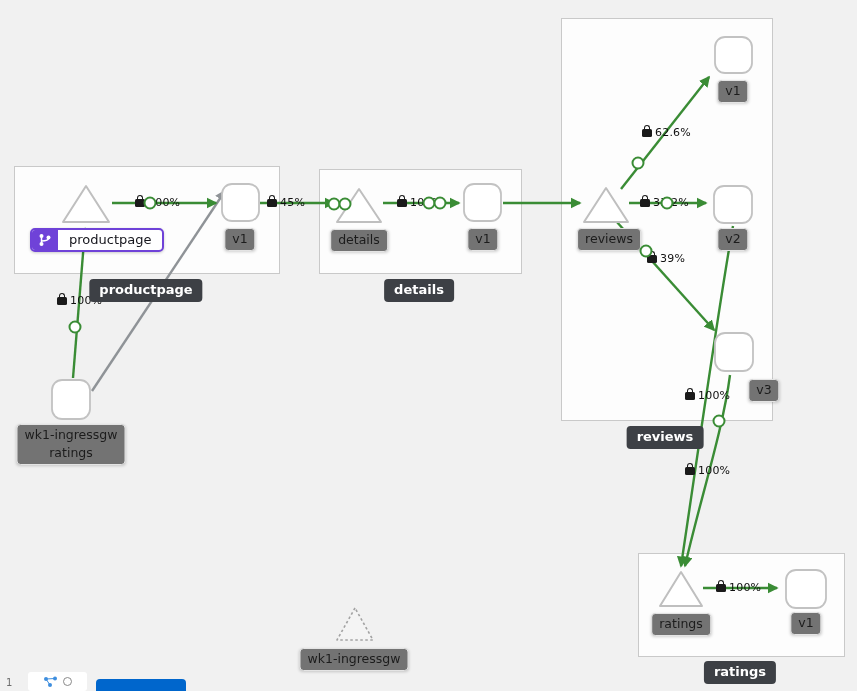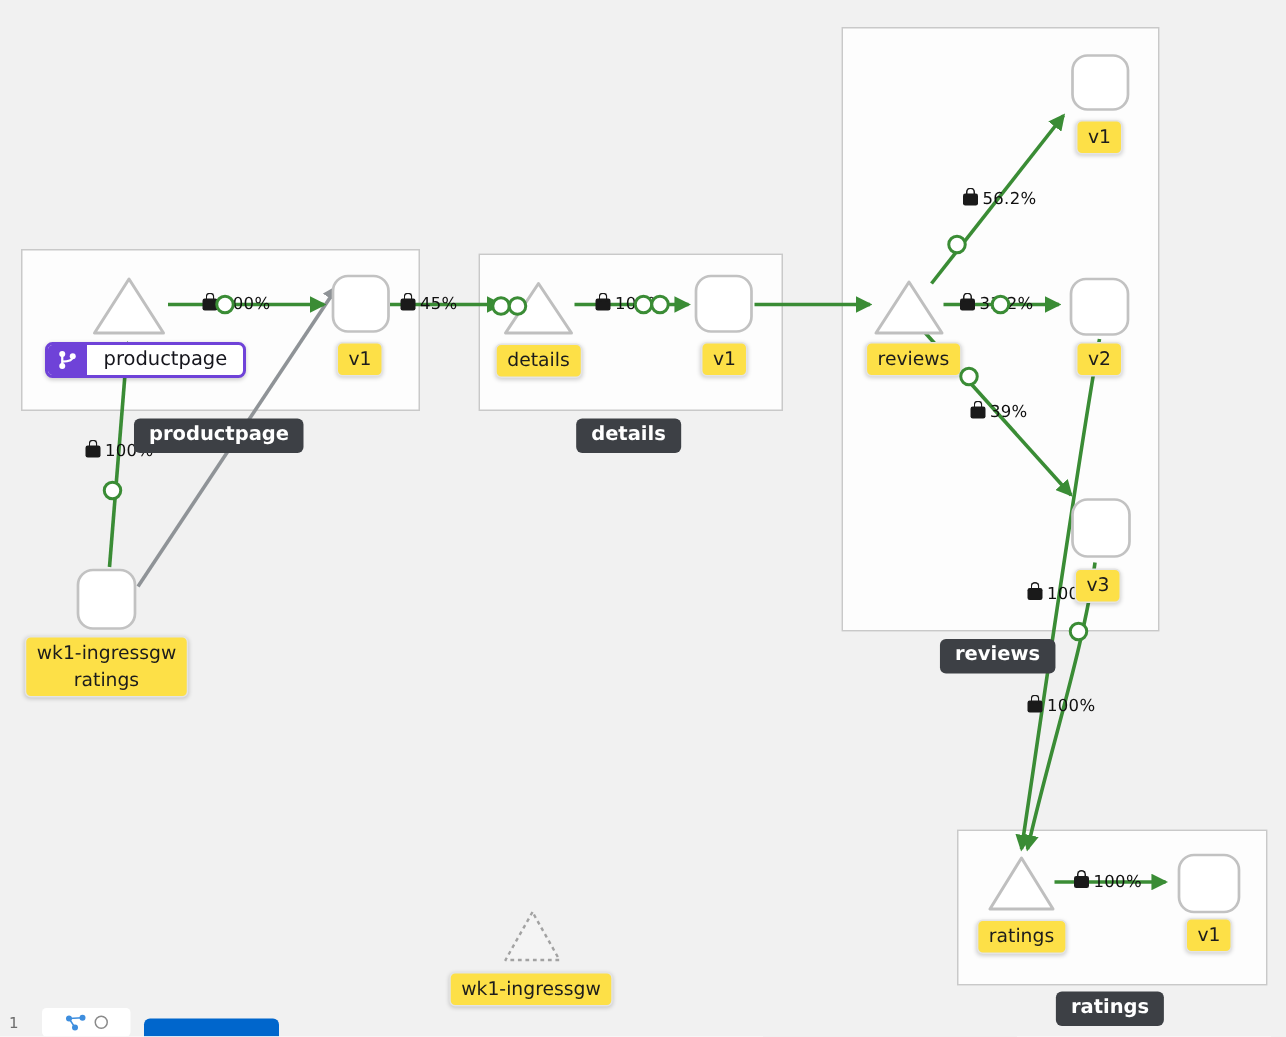--- a/index.html
+++ b/index.html
@@ -6,21 +6,21 @@
   body{font-family:"DejaVu Sans","Liberation Sans",sans-serif}
   #canvas{position:relative;width:857px;height:691px;background:#f1f1f1;overflow:hidden}
 
   
   .gbox{position:absolute;background:#fdfdfd;border:1px solid #c9c9c9;z-index:0}
 
   
   #graphsvg{position:absolute;left:0;top:0;z-index:1}
 
   
-  .nlab{position:absolute;transform:translateX(-50%);background:#fde047;border:1px solid #e4e4e4;
+  .nlab{position:absolute;transform:translateX(-50%);background:#737373;border:1px solid #e4e4e4;
         border-radius:4px;padding:1px 7px 2px;font-size:12.5px;color:#1c1c1c;
         box-shadow:0 1px 3px rgba(0,0,0,.18);z-index:2;white-space:nowrap;text-align:center;line-height:1.45}
 
   
   .vsbadge{position:absolute;left:30px;top:228px;display:flex;align-items:stretch;
            border:2px solid #6f42d8;border-radius:5px;background:#fff;z-index:2;
            box-shadow:0 1px 3px rgba(0,0,0,.2);overflow:hidden}
   .vsbadge .ic{background:#6f42d8;width:26px;display:flex;align-items:center;justify-content:center}
   .vsbadge .tx{padding:2px 11px 3px;font-size:13px;color:#15151c;display:flex;align-items:center}
 
@@ -108,27 +108,27 @@
   <div class="elab" style="left:267px;top:196px">
       <span class="lock"></span>
       <span>45%</span>
     </div>
   <div class="elab" style="left:397px;top:196px">
       <span class="lock"></span>
       <span>100%</span>
     </div>
   <div class="elab" style="left:642px;top:126px">
       <span class="lock"></span>
-      <span>56.2%</span>
+      <span>62.6%</span>
     </div>
   <div class="elab" style="left:640px;top:196px">
       <span class="lock"></span>
       <span>33.2%</span>
     </div>
-  <div class="elab" style="left:647px;top:268px">
+  <div class="elab" style="left:647px;top:252px">
       <span class="lock"></span>
       <span>39%</span>
     </div>
   <div class="elab" style="left:685px;top:389px">
       <span class="lock"></span>
       <span>100%</span>
     </div>
   <div class="elab" style="left:685px;top:464px">
       <span class="lock"></span>
       <span>100%</span>
@@ -148,21 +148,21 @@
       </svg>
     </span>
     <span class="tx">productpage</span>
   </div>
   <div class="nlab" style="left:240px;top:228px">v1</div>
   <div class="nlab" style="left:359px;top:229px">details</div>
   <div class="nlab" style="left:483px;top:228px">v1</div>
   <div class="nlab" style="left:609px;top:228px">reviews</div>
   <div class="nlab" style="left:733px;top:80px">v1</div>
   <div class="nlab" style="left:733px;top:228px">v2</div>
-  <div class="nlab" style="left:732px;top:379px">v3</div>
+  <div class="nlab" style="left:764px;top:379px">v3</div>
   <div class="nlab" style="left:71px;top:424px">
     <span>wk1-ingressgw</span><br>
     <span>ratings</span>
   </div>
   <div class="nlab" style="left:354px;top:648px">wk1-ingressgw</div>
   <div class="nlab" style="left:681px;top:613px">ratings</div>
   <div class="nlab" style="left:806px;top:612px">v1</div>
 
   <div class="edot" style="left:150px;top:203px"></div>
   <div class="edot" style="left:334px;top:204px"></div>

